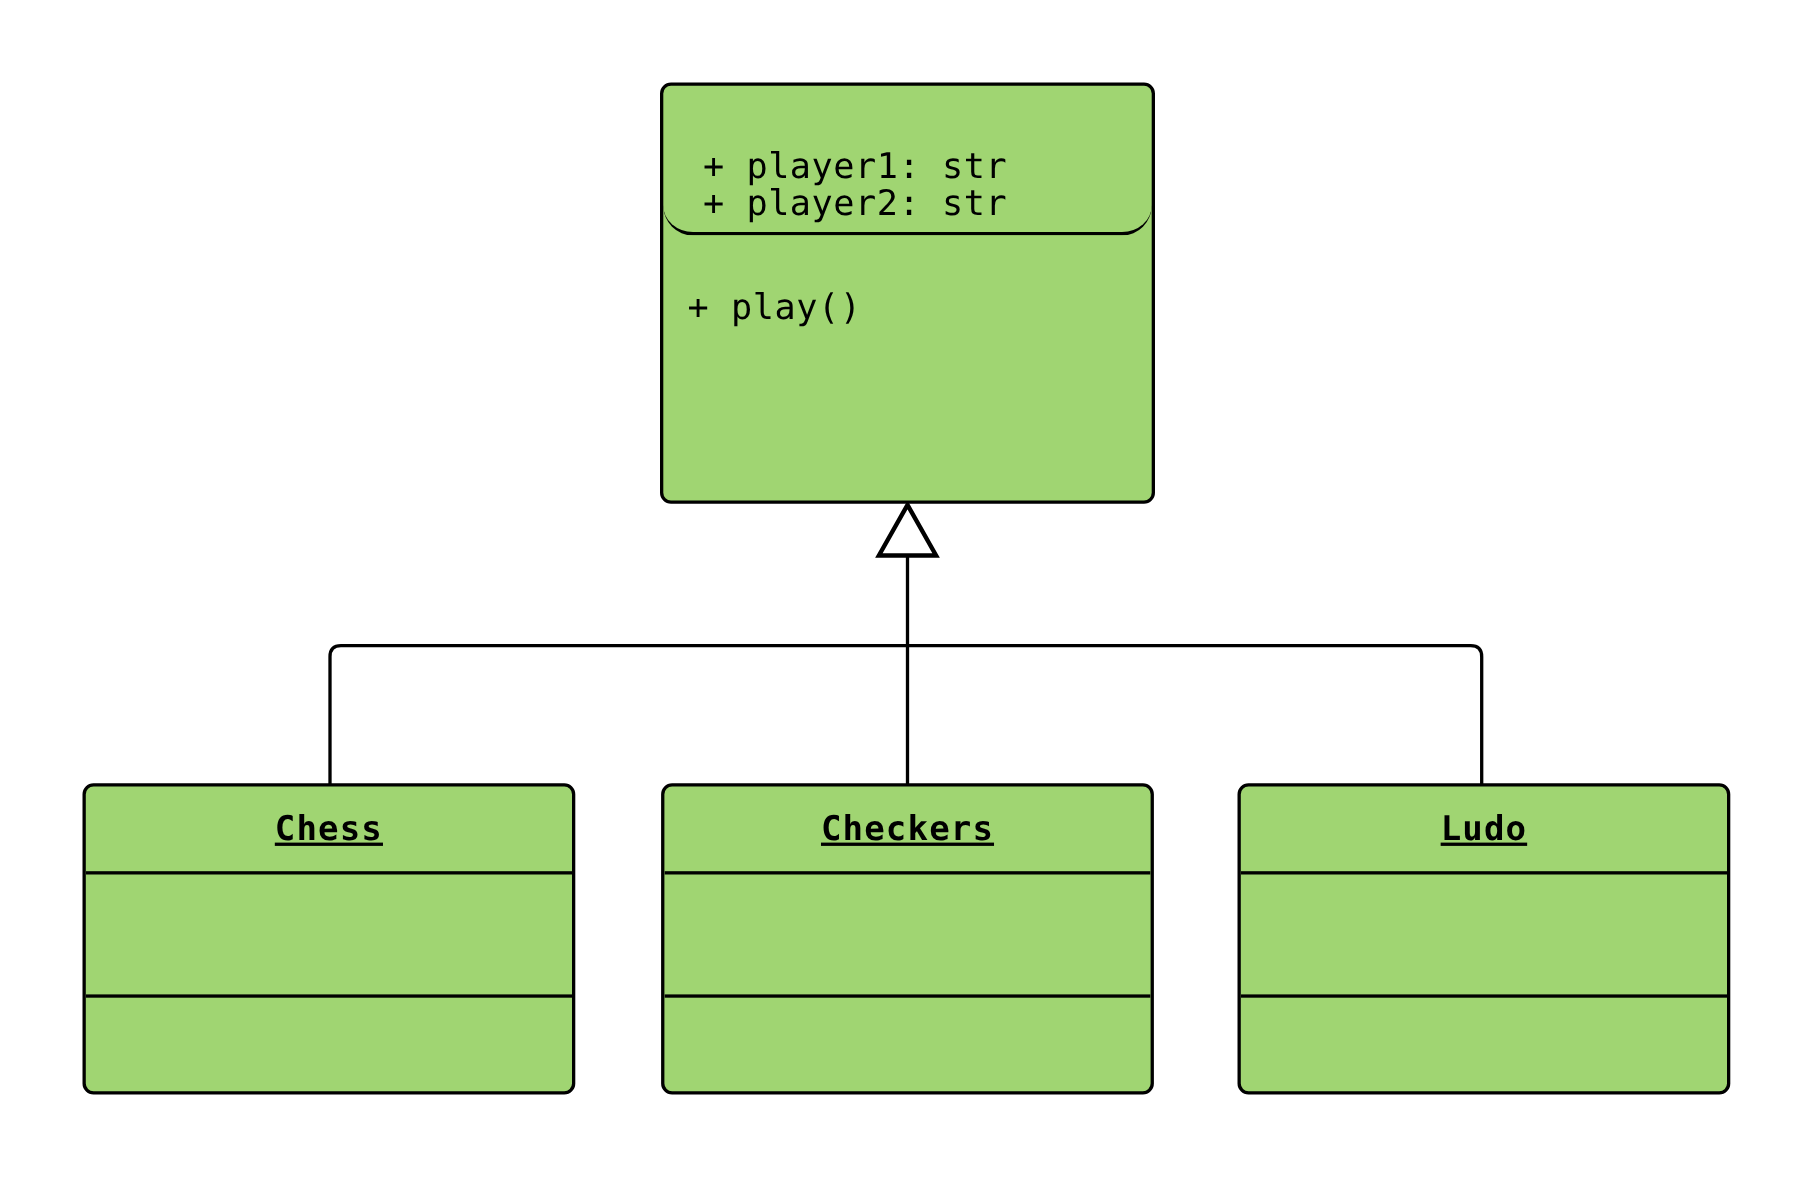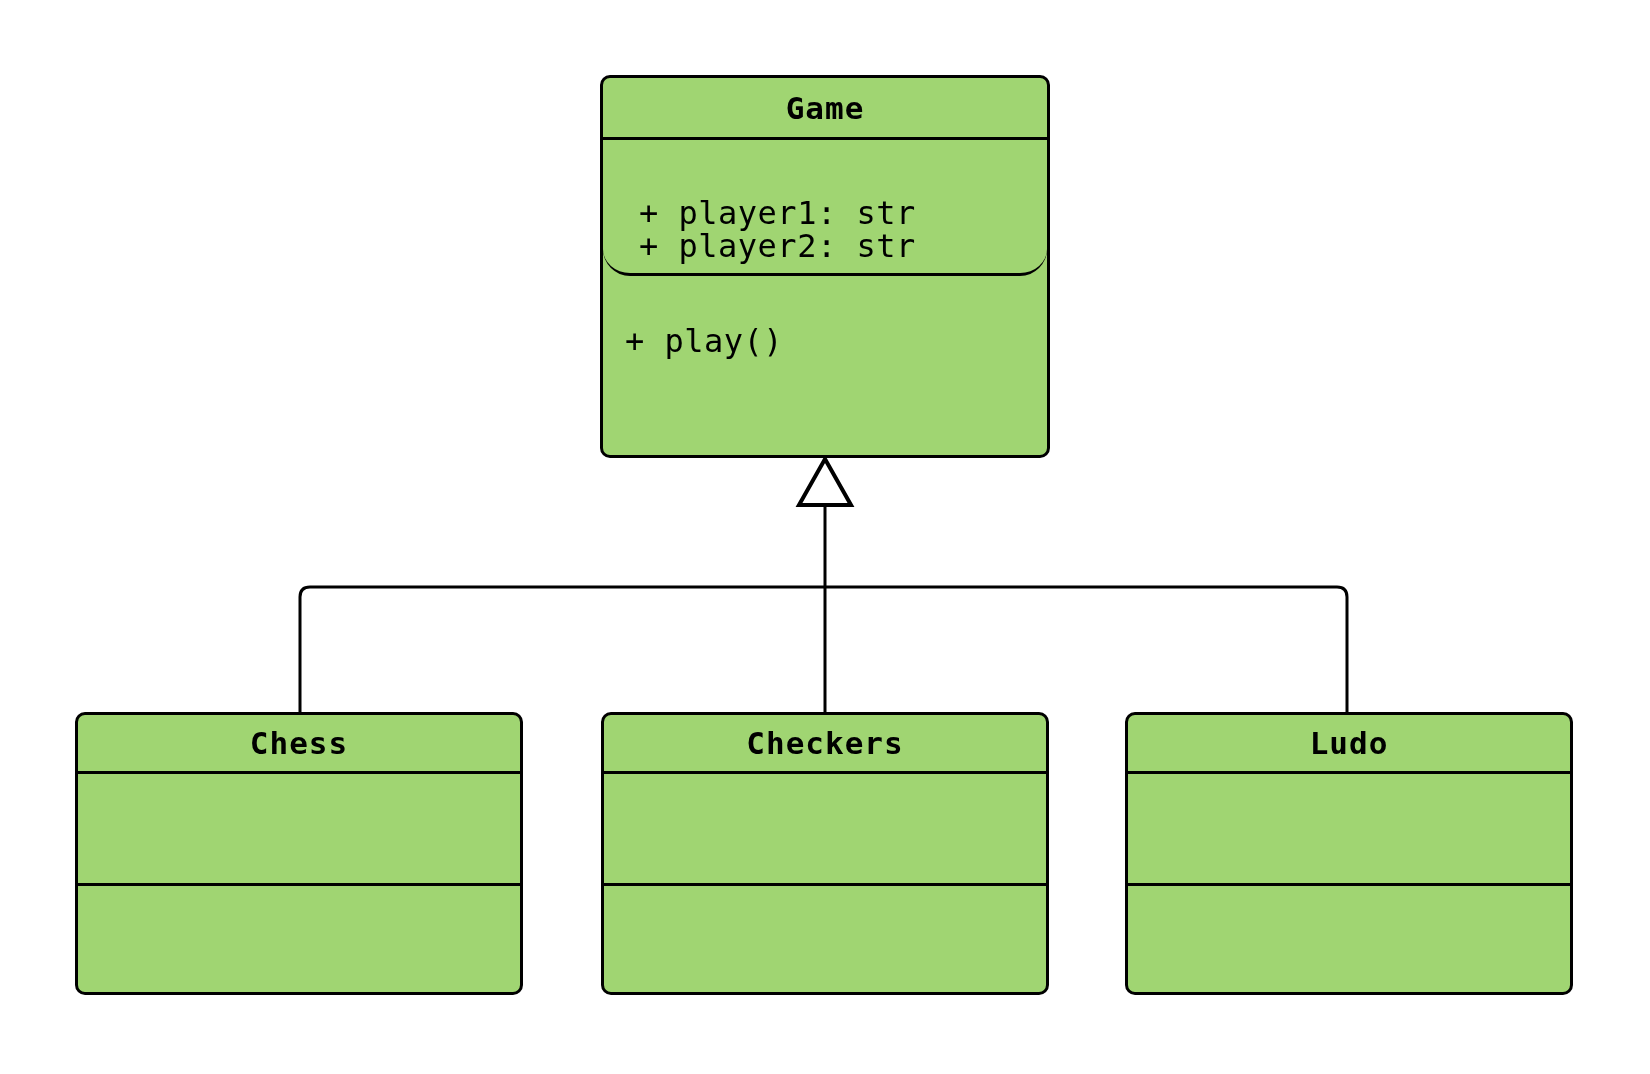--- a/index.html
+++ b/index.html
@@ -45,21 +45,21 @@
   }
 
   
   .class-game { left: 600px; top: 75px; width: 450px; height: 383px; }
   .class-game .uml-header { height: 62px; }
   .class-game .uml-attrs  { height: 136px; padding: 57px 0 0 36px; border-radius: 27px; }
   .class-game .uml-methods{ height: 135px; padding: 49px 12px 0 22px; }
 
   
   .uml-child { top: 712px; width: 448px; height: 283px; }
-  .uml-child .uml-header { height: 59px; }
+  .uml-child .uml-header { height: 80px; text-decoration: underline; }
   .uml-child .uml-attrs  { height: 112px; }
   .uml-child .uml-methods{ height: 102px; }
   .class-chess    { left: 75px; }
   .class-checkers { left: 601px; }
   .class-ludo     { left: 1125px; }
 </style>
 </head>
 <body>
 
 <div class="canvas">
@@ -67,21 +67,20 @@
   <svg class="connectors" viewBox="0 0 1650 1074" xmlns="http://www.w3.org/2000/svg">
 
     <path d="M300,714 L300,597 Q300,587 310,587 L1337,587 Q1347,587 1347,597 L1347,714" fill="none" stroke="#000000" stroke-width="3"></path>
 
     <line x1="825" y1="504" x2="825" y2="714" stroke="#000000" stroke-width="3"></line>
 
     <polygon points="825,459 851,505 799,505" fill="#ffffff" stroke="#000000" stroke-width="4" stroke-linejoin="miter"></polygon>
   </svg>
 
   <div class="uml-class class-game">
-    <div class="uml-header">Game</div>
     <div class="uml-attrs">
       <div class="member">+ player1: str</div>
       <div class="member">+ player2: str</div>
     </div>
     <div class="uml-methods">
       <div class="member">+ play()</div>
     </div>
   </div>
 
   <div class="uml-class uml-child class-chess">

